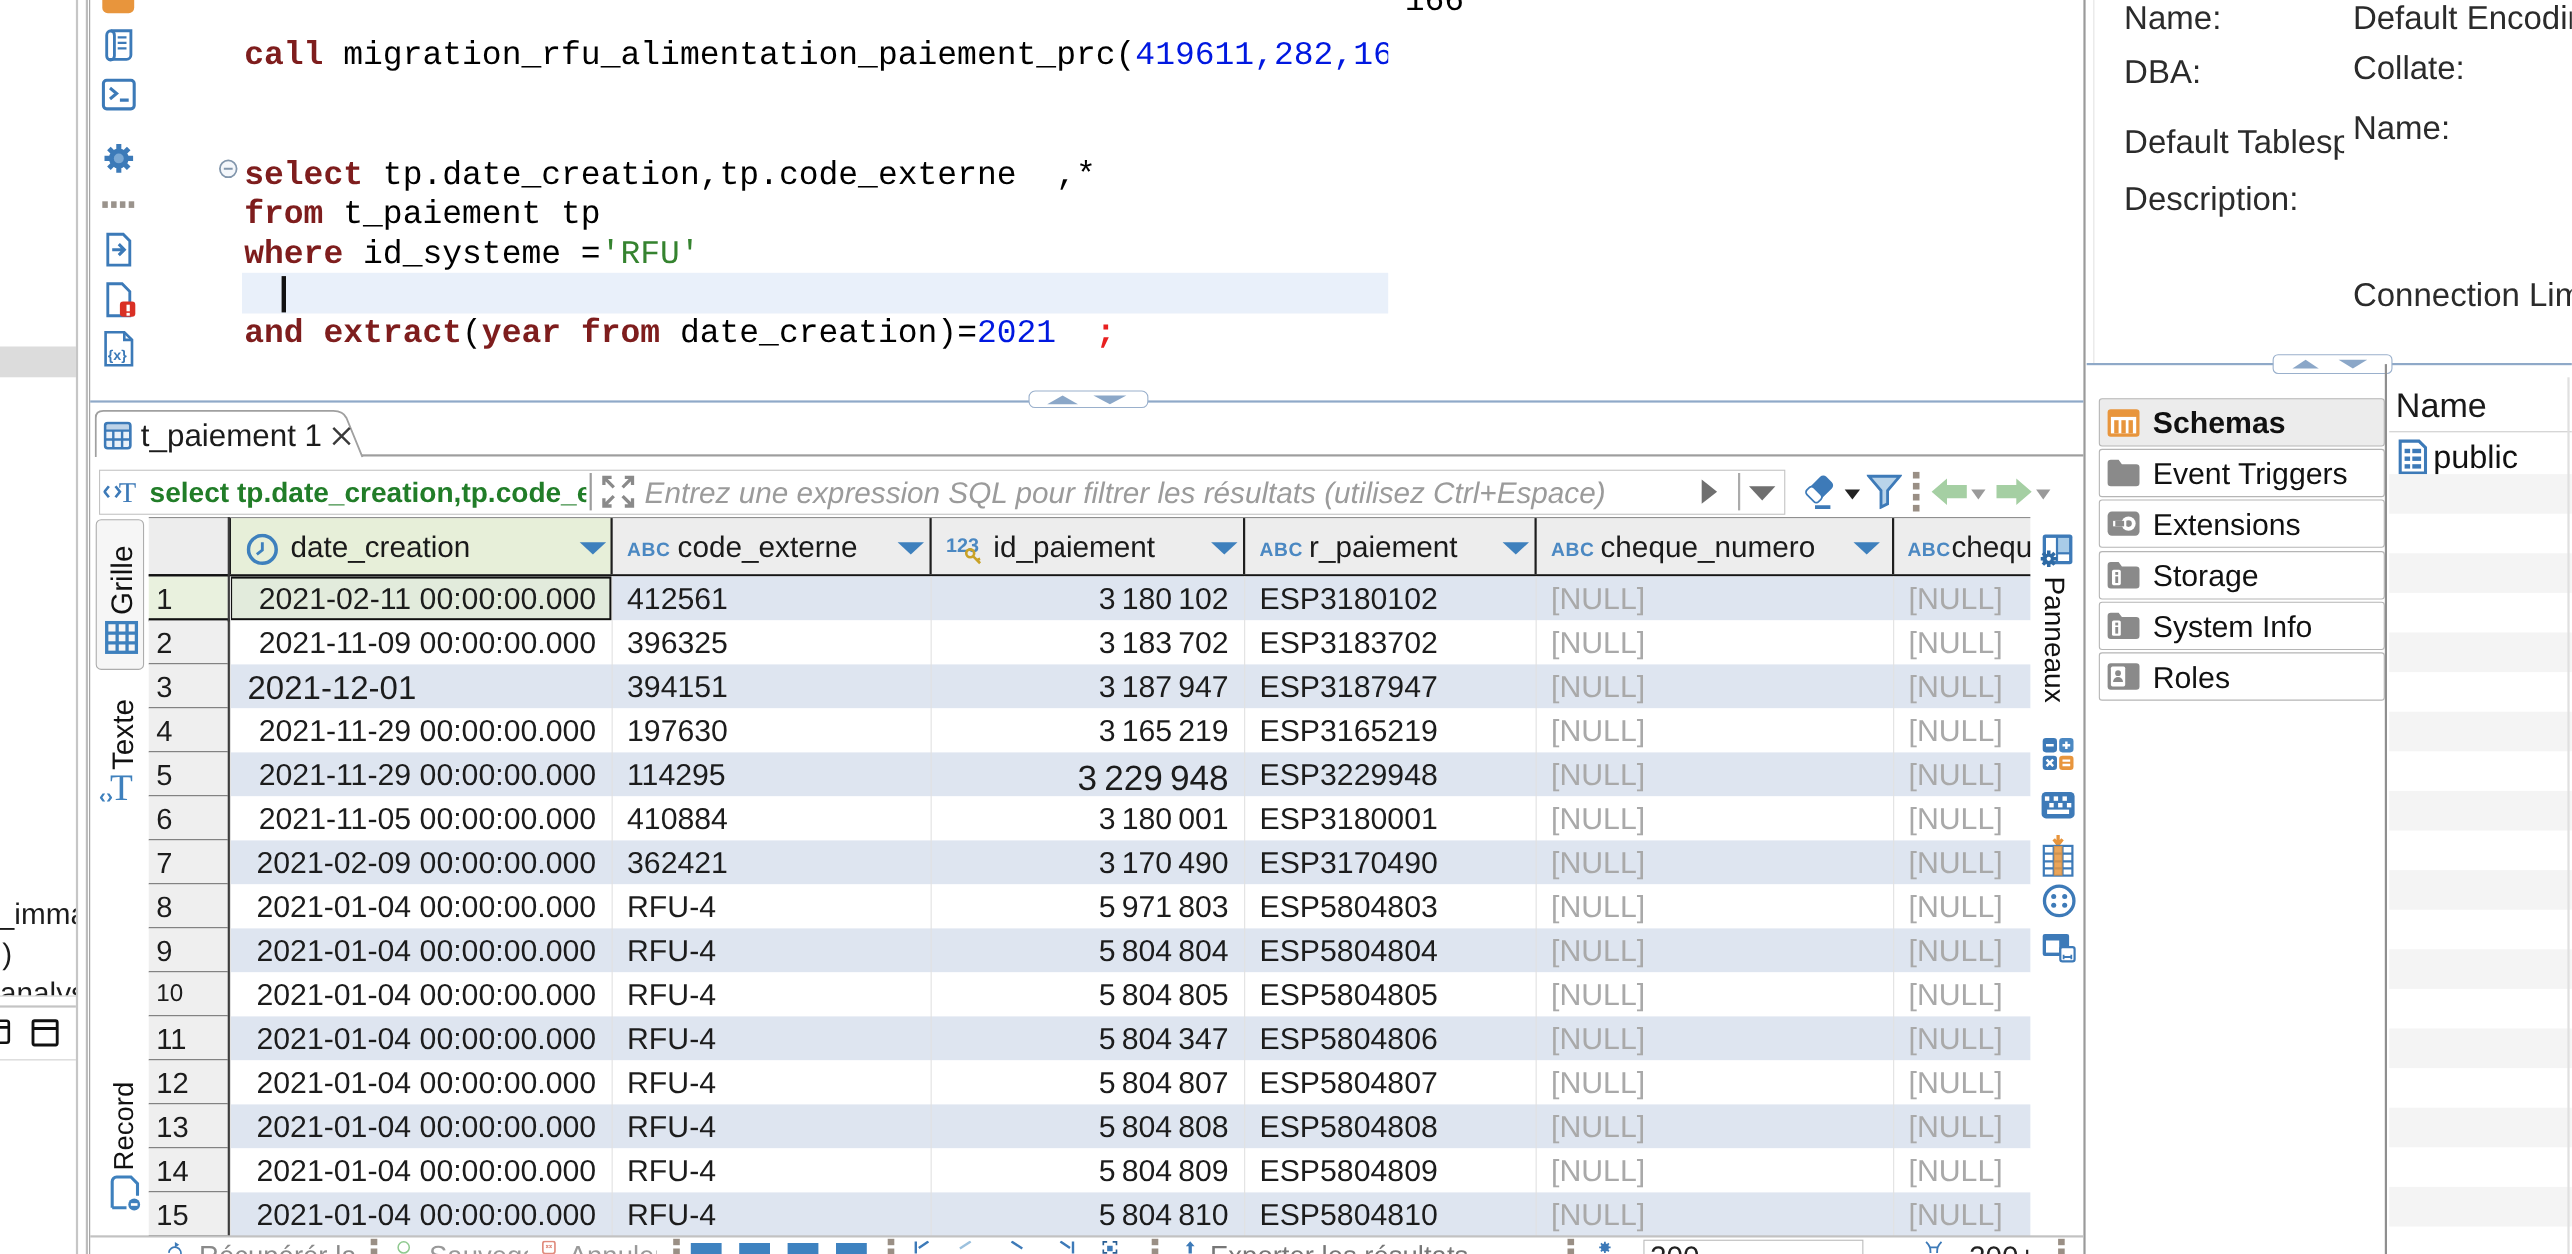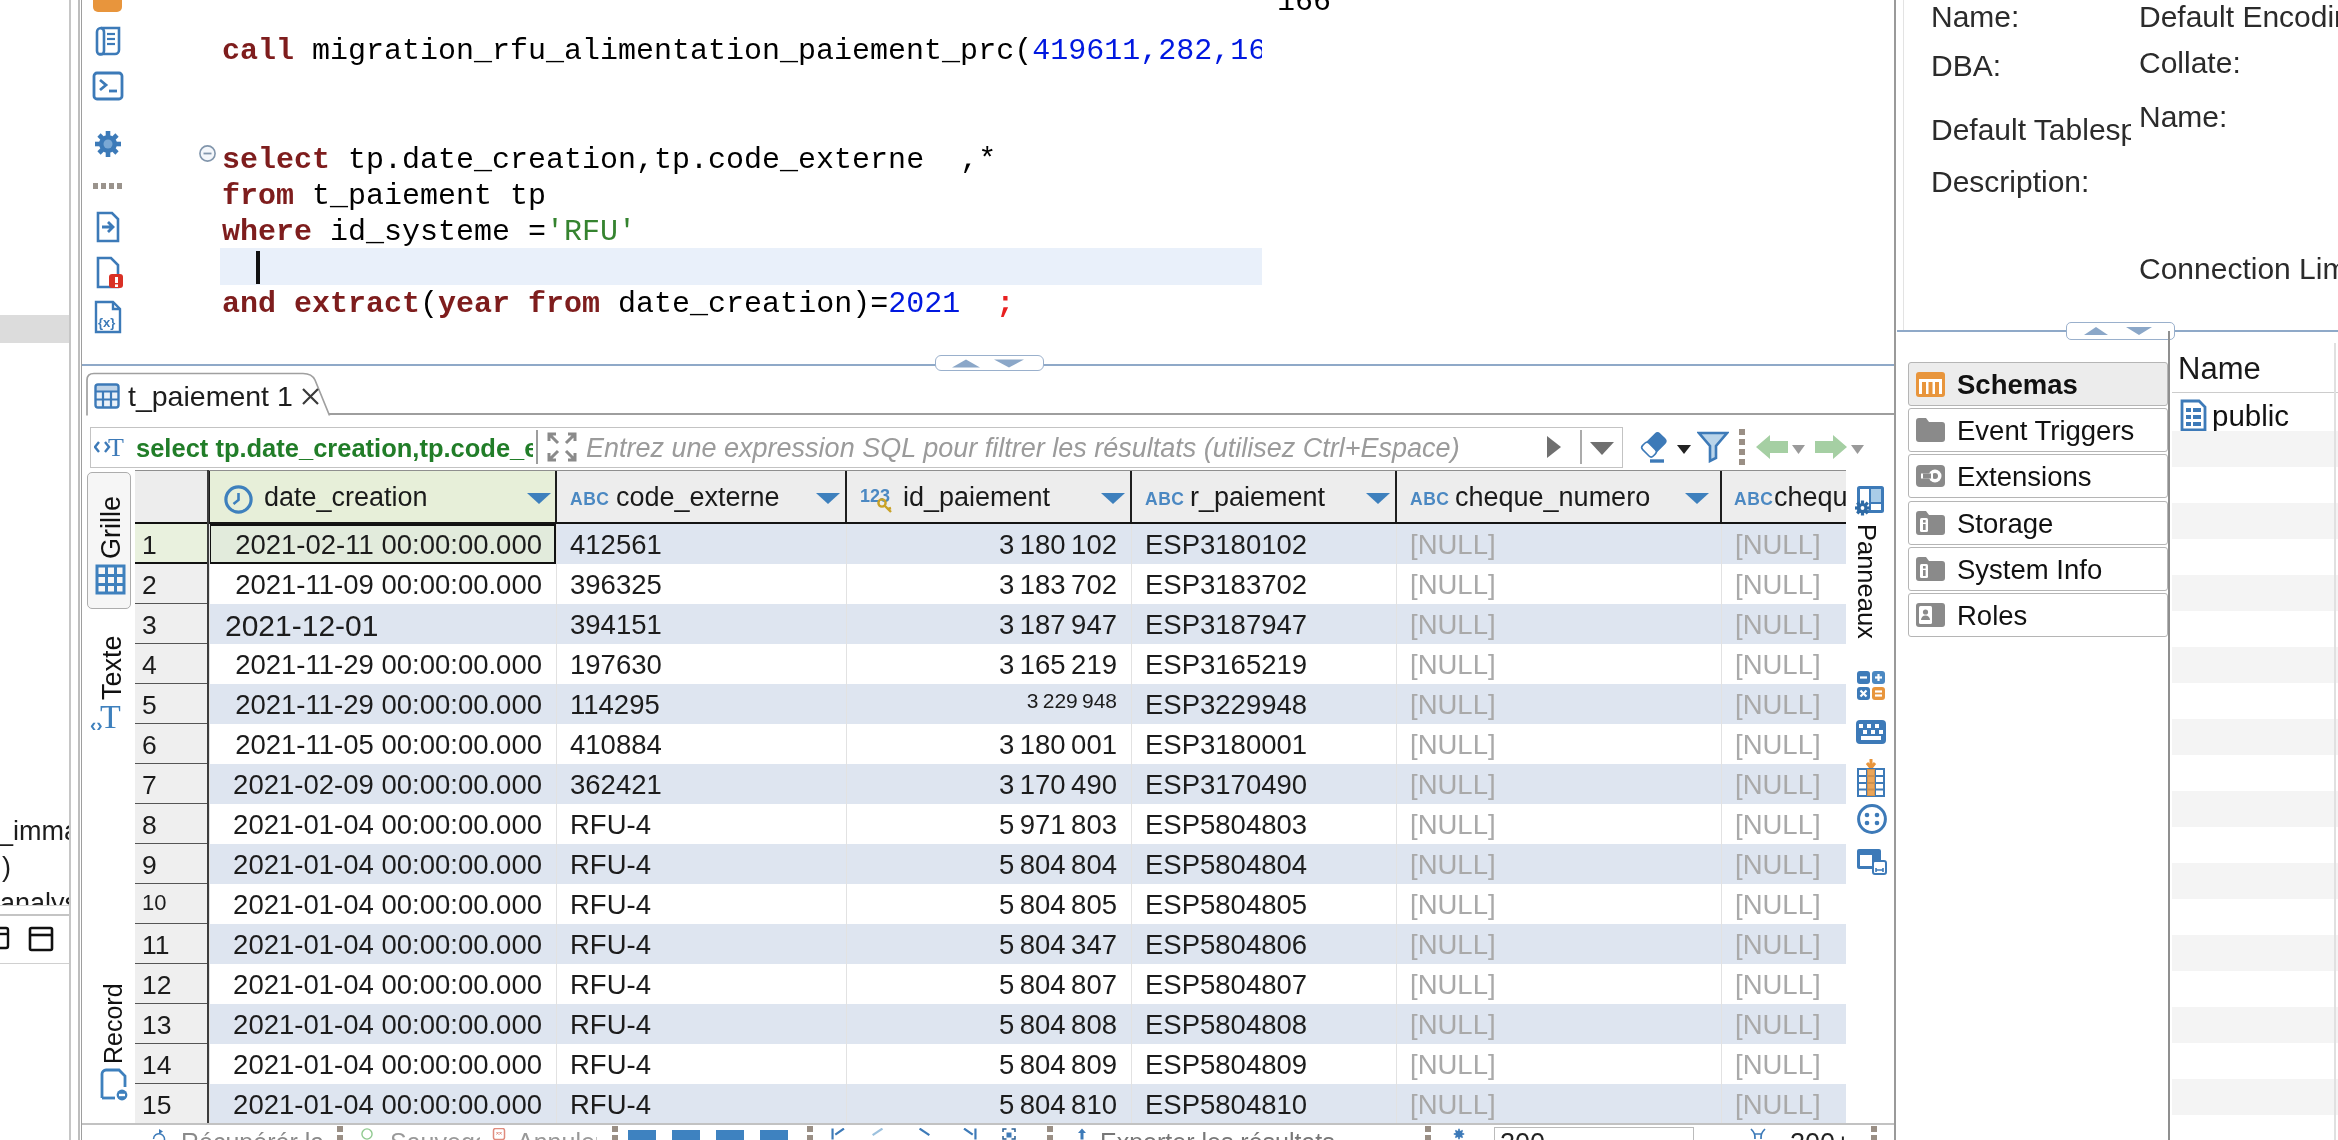--- a/index.html
+++ b/index.html
@@ -224,21 +224,21 @@
 <div class="a ui" style="left:435px;top:179px;font-size:27.5px;">197630</div>
 <div class="a ui" style="left:711px;top:179px;width:271px;text-align:right;font-size:27.5px;">3 165 219</div>
 <div class="a ui" style="left:1010px;top:179px;font-size:27.5px;">ESP3165219</div>
 <div class="a ui" style="left:1275px;top:179px;font-size:27.5px;color:#a9a9a9;">[NULL]</div>
 <div class="a ui" style="left:1600px;top:179px;font-size:27.5px;color:#a9a9a9;">[NULL]</div>
 <div class="a" style="left:74px;top:214px;width:1637px;height:40px;background:#dee5f0;"></div>
 <div class="a" style="left:0;top:214px;width:72px;height:40px;background:#efefef;border-bottom:1.7px solid #555555;box-sizing:border-box;"></div>
 <div class="a ui" style="left:7px;top:220px;font-size:26.5px;">5</div>
 <div class="a ui" style="left:90px;top:219px;width:317px;text-align:right;font-size:27.5px;">2021-11-29 00:00:00.000</div>
 <div class="a ui" style="left:435px;top:219px;font-size:27.5px;">114295</div>
-<div class="a ui" style="left:711px;top:219px;width:271px;text-align:right;font-size:21px;">3 229 948</div>
+<div class="a ui" style="left:711px;top:219px;width:271px;text-align:right;font-size:32px;">3 229 948</div>
 <div class="a ui" style="left:1010px;top:219px;font-size:27.5px;">ESP3229948</div>
 <div class="a ui" style="left:1275px;top:219px;font-size:27.5px;color:#a9a9a9;">[NULL]</div>
 <div class="a ui" style="left:1600px;top:219px;font-size:27.5px;color:#a9a9a9;">[NULL]</div>
 <div class="a" style="left:74px;top:254px;width:1637px;height:40px;background:#ffffff;"></div>
 <div class="a" style="left:0;top:254px;width:72px;height:40px;background:#efefef;border-bottom:1.7px solid #555555;box-sizing:border-box;"></div>
 <div class="a ui" style="left:7px;top:260px;font-size:26.5px;">6</div>
 <div class="a ui" style="left:90px;top:259px;width:317px;text-align:right;font-size:27.5px;">2021-11-05 00:00:00.000</div>
 <div class="a ui" style="left:435px;top:259px;font-size:27.5px;">410884</div>
 <div class="a ui" style="left:711px;top:259px;width:271px;text-align:right;font-size:27.5px;">3 180 001</div>
 <div class="a ui" style="left:1010px;top:259px;font-size:27.5px;">ESP3180001</div>

